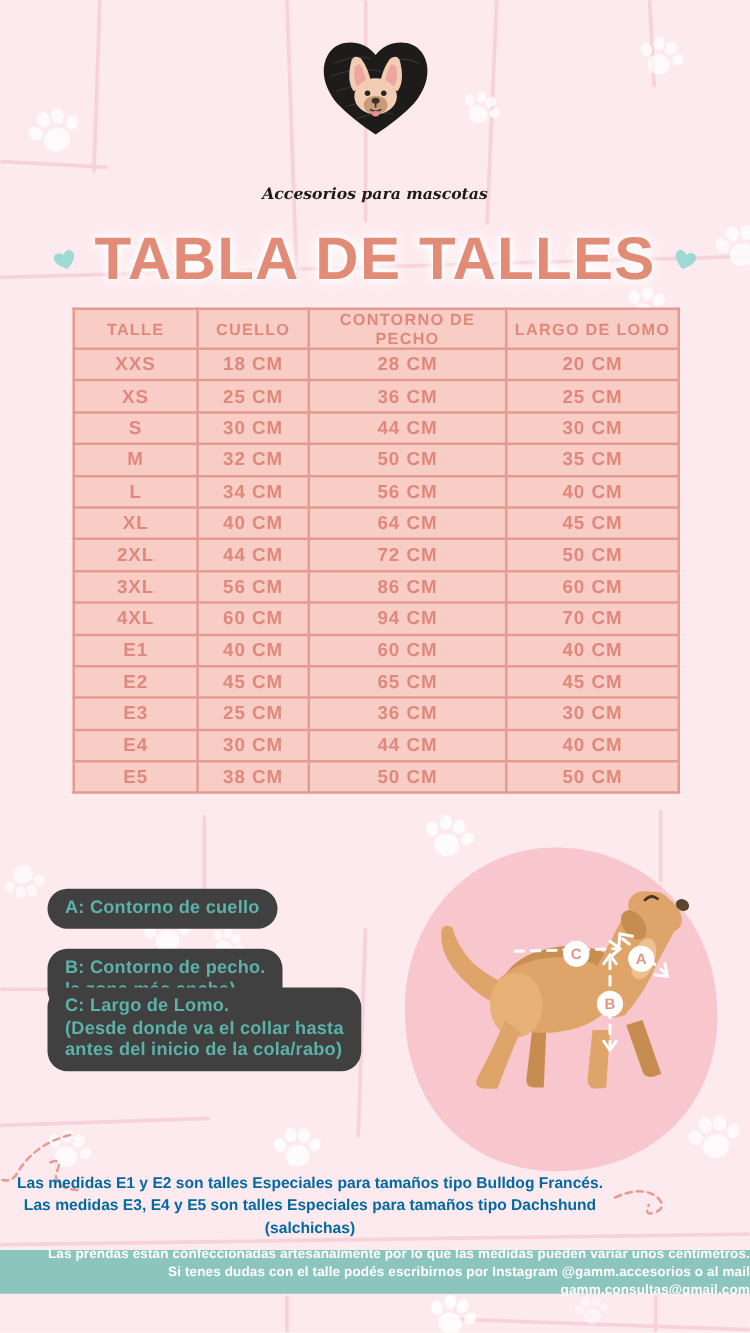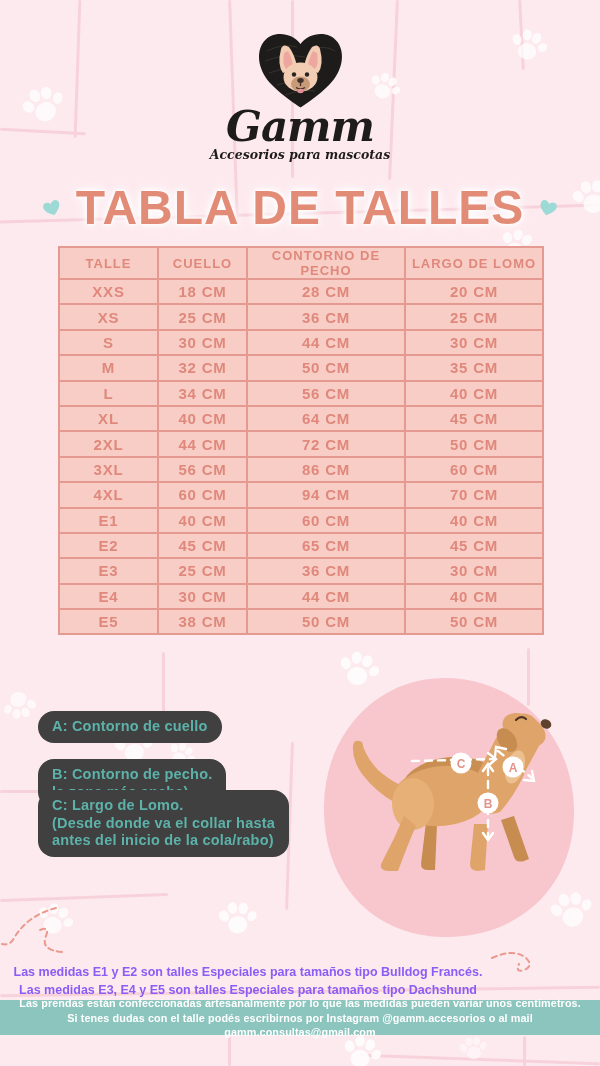--- a/index.html
+++ b/index.html
@@ -51,29 +51,29 @@
   
   .bubble{position:absolute;background:#404040;color:#5cb2a9;font-weight:bold;
     border-radius:16px;padding:7px 14px;font-size:14.5px;line-height:17.5px;
     letter-spacing:0.2px;z-index:3;}
   .bubble-a{left:38px;top:711px;}
   .bubble-b{left:38px;top:759px;}
   .bubble-c{left:38px;top:790px;}
   
   .dog-diagram{position:absolute;left:318px;top:672px;z-index:2;}
   
-  .notes{position:absolute;left:0;top:963px;width:496px;text-align:center;z-index:3;
-    color:#8b5cf6;font-weight:bold;font-size:12.5px;line-height:18px;}
+  .notes{position:absolute;left:0;top:937px;width:496px;text-align:center;z-index:3;
+    color:#0369a1;font-weight:bold;font-size:12.5px;line-height:18px;}
   .squiggles{position:absolute;left:0;top:895px;z-index:2;}
   
   .footer-band{position:absolute;left:0;top:1000px;width:600px;height:35px;
     background:#8bc5be;z-index:3;display:flex;flex-direction:column;
     justify-content:center;gap:1px;}
   .footer-band div{color:#ffffff;font-weight:bold;font-size:10.8px;
-    line-height:14px;text-align:center;letter-spacing:0.1px;}
+    line-height:14px;text-align:right;letter-spacing:0.1px;}
 </style>
 </head>
 <body>
 
 <div class="page">
 
   <div class="gl g1"></div>
   <div class="gl g2"></div>
   <div class="gl g3"></div>
   <div class="gl g4"></div>
@@ -234,21 +234,20 @@
       <path d="M64,24 Q66,35 62,40 L55,36 Q57,27 60,22 Z" fill="#eda7a0"></path>
       <ellipse cx="47.5" cy="48" rx="17" ry="14.5" fill="#f2cdb4"></ellipse>
       <circle cx="41" cy="45.5" r="2.2" fill="#2a2421"></circle>
       <circle cx="54" cy="45.5" r="2.2" fill="#2a2421"></circle>
       <ellipse cx="47.5" cy="55" rx="9.5" ry="7.5" fill="#c79a78"></ellipse>
       <ellipse cx="47.5" cy="51.5" rx="3.2" ry="2.4" fill="#43302a"></ellipse>
       <path d="M47.5,53.5 L47.5,57 M43,58.5 Q47.5,61.5 52,58.5" stroke="#43302a" stroke-width="1.3" fill="none"></path>
       <ellipse cx="47.5" cy="62" rx="3" ry="2.2" fill="#e89099"></ellipse>
     </svg>
   </div>
-  <div class="brand-name">Gamm</div>
   <div class="brand-tagline">Accesorios para mascotas</div>
 
   <div class="title-row">
     <svg width="20" height="18" viewBox="0 0 16 15" style="transform:rotate(-18deg)">
         <path d="M8,4 C6.5,1.5 3,1 1.7,3.2 C.4,5.5 1.5,8.3 4,10.6 C5.7,12.2 7.3,13.3 8,13.7 C8.7,13.3 10.3,12.2 12,10.6 C14.5,8.3 15.6,5.5 14.3,3.2 C13,1 9.5,1.5 8,4 Z" fill="#9ddad6"></path>
       </svg>
     <div class="page-title">TABLA DE TALLES</div>
     <svg width="20" height="18" viewBox="0 0 16 15" style="transform:rotate(15deg)">
         <path d="M8,4 C6.5,1.5 3,1 1.7,3.2 C.4,5.5 1.5,8.3 4,10.6 C5.7,12.2 7.3,13.3 8,13.7 C8.7,13.3 10.3,12.2 12,10.6 C14.5,8.3 15.6,5.5 14.3,3.2 C13,1 9.5,1.5 8,4 Z" fill="#9ddad6"></path>
       </svg>

